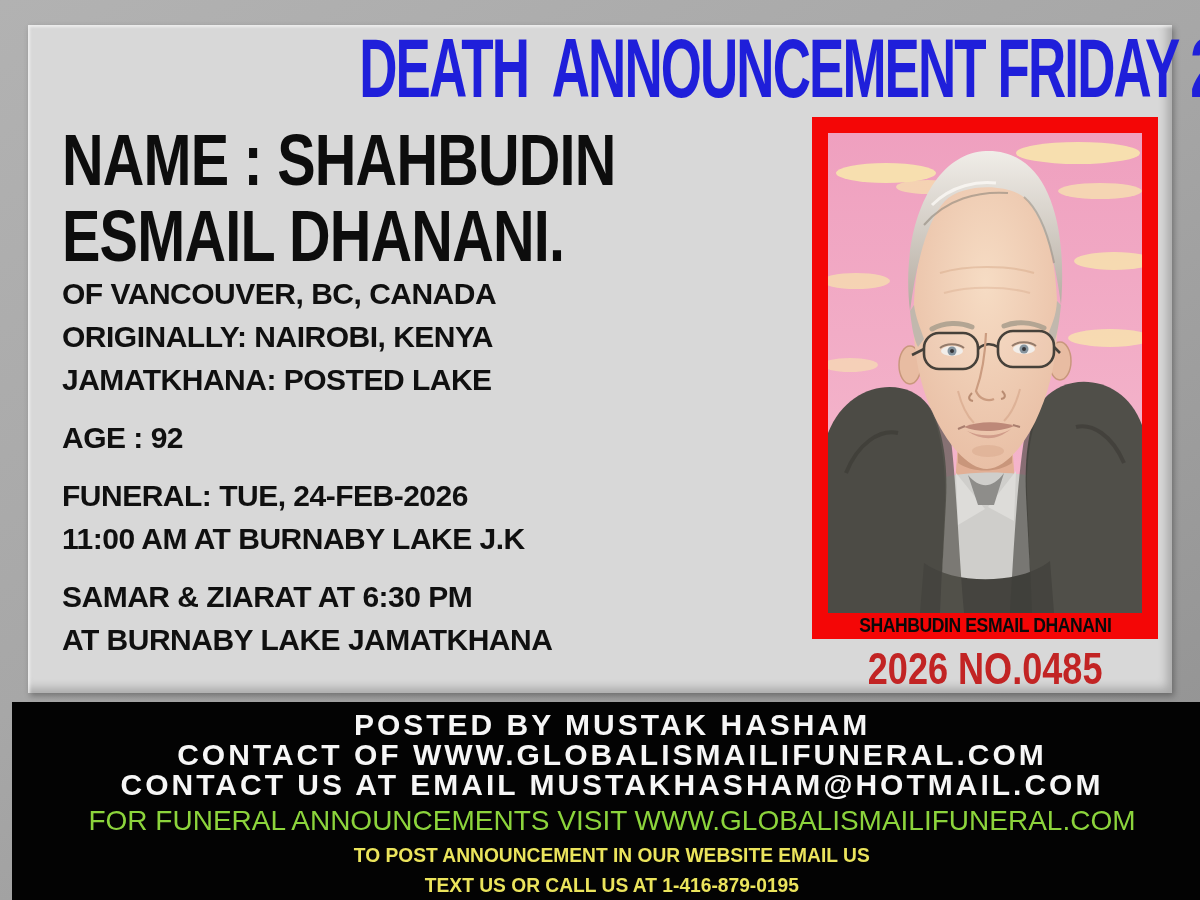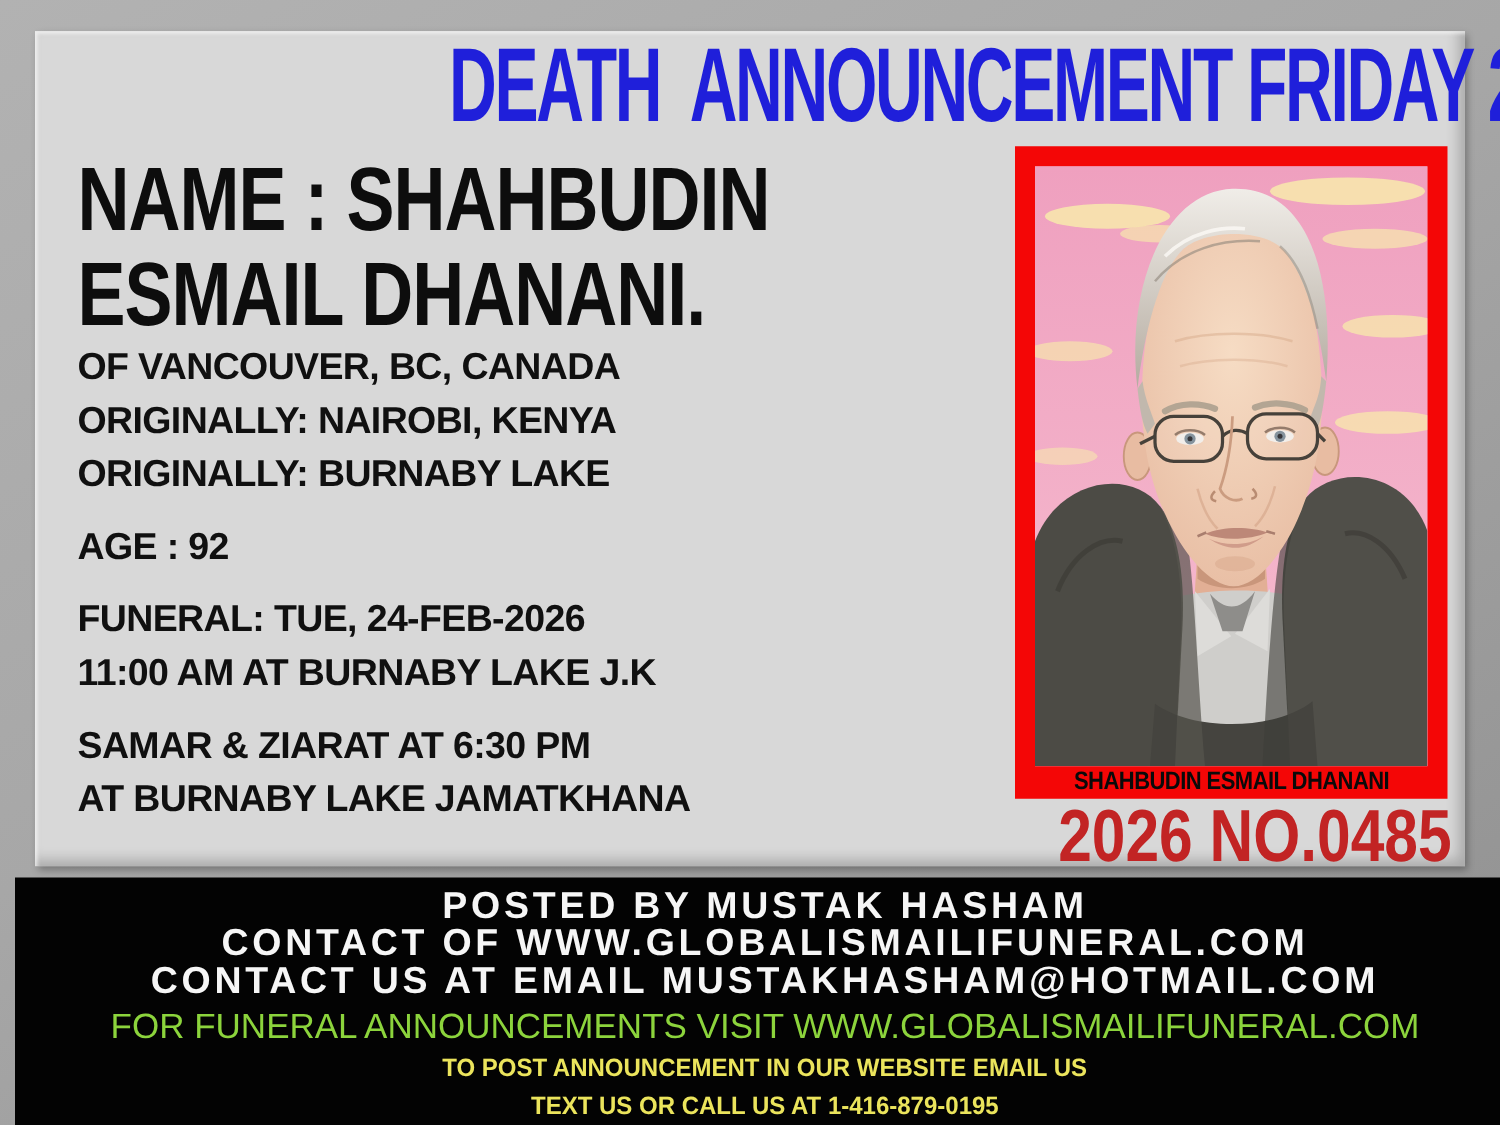--- a/index.html
+++ b/index.html
@@ -58,21 +58,21 @@
     color:#0a0a0a;font-weight:bold;font-size:20px;white-space:nowrap;
   }
   .photo-caption .cond{
     display:inline-block;transform:scaleX(0.88);transform-origin:center;
     letter-spacing:-0.5px;
   }
   
   .ref-number{
     position:absolute;left:784px;top:616px;width:346px;height:56px;
     text-align:center;line-height:56px;
-    color:#c22424;font-weight:bold;font-size:59px;white-space:nowrap;
+    color:#c22424;font-weight:bold;font-size:44px;white-space:nowrap;
   }
   .ref-number .cond{
     display:inline-block;transform:scaleX(0.82);transform-origin:center;
   }
   
   .footer{
     position:absolute;left:12px;top:702px;width:1200px;height:198px;
     background:#030303;text-align:center;
     padding-top:8px;box-sizing:border-box;
   }
@@ -103,21 +103,21 @@
 
     <div class="name-block">
       <div><span class="cond">NAME : SHAHBUDIN</span></div>
       <div><span class="cond">ESMAIL DHANANI.</span></div>
     </div>
 
     <div class="details">
       <div class="group">
         <div class="line">OF VANCOUVER, BC, CANADA</div>
         <div class="line">ORIGINALLY: NAIROBI, KENYA</div>
-        <div class="line">ORIGINALLY: BURNABY LAKE</div>
+        <div class="line">JAMATKHANA: POSTED LAKE</div>
       </div>
       <div class="group">
         <div class="line">AGE : 92</div>
       </div>
       <div class="group">
         <div class="line">FUNERAL: TUE, 24-FEB-2026</div>
         <div class="line">11:00 AM AT BURNABY LAKE J.K</div>
       </div>
       <div class="group">
         <div class="line">SAMAR &amp; ZIARAT AT 6:30 PM</div>

